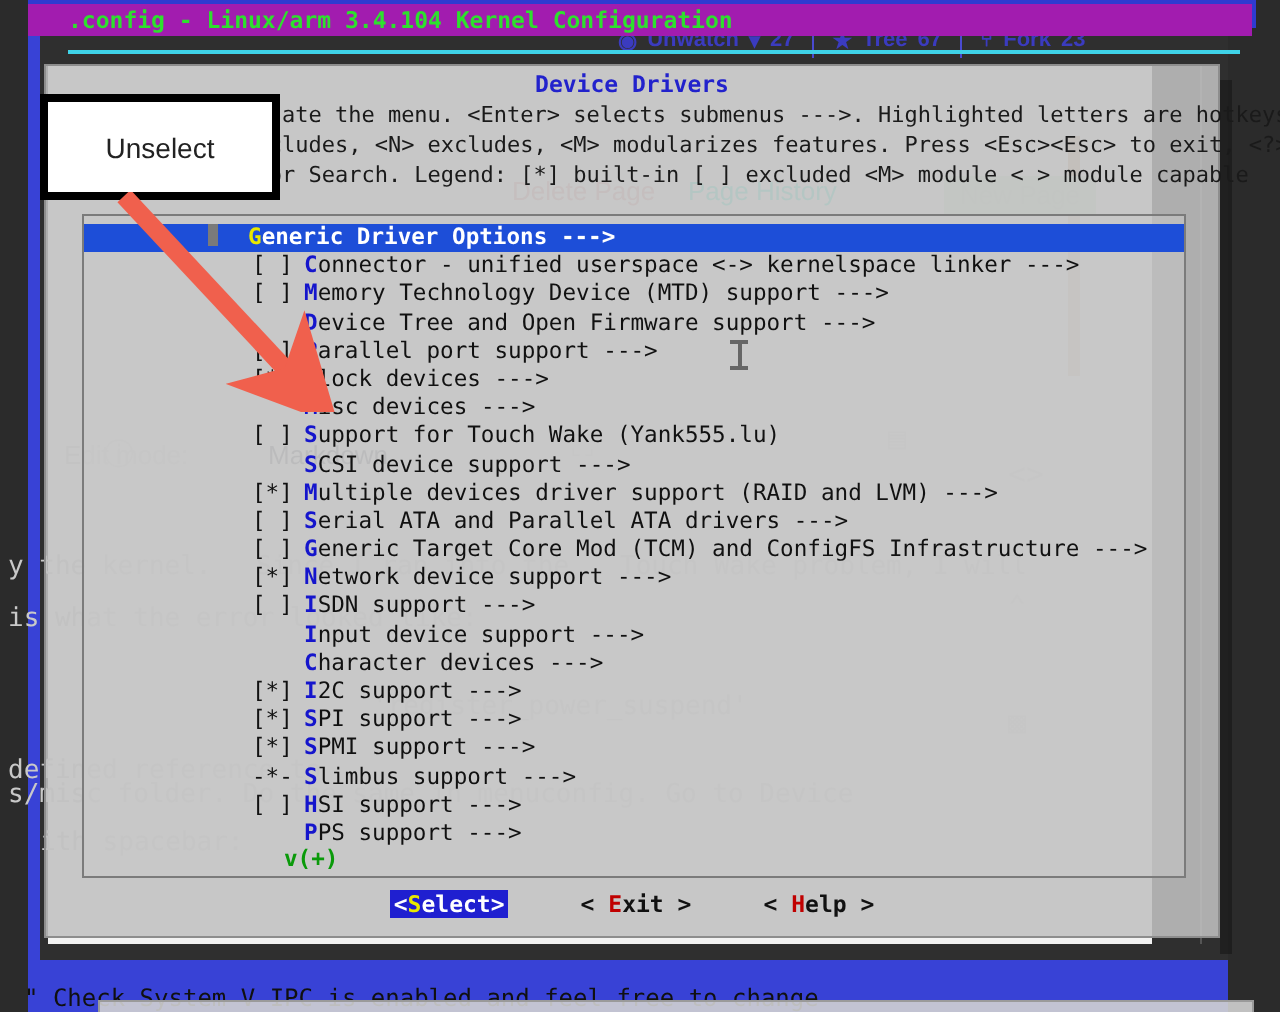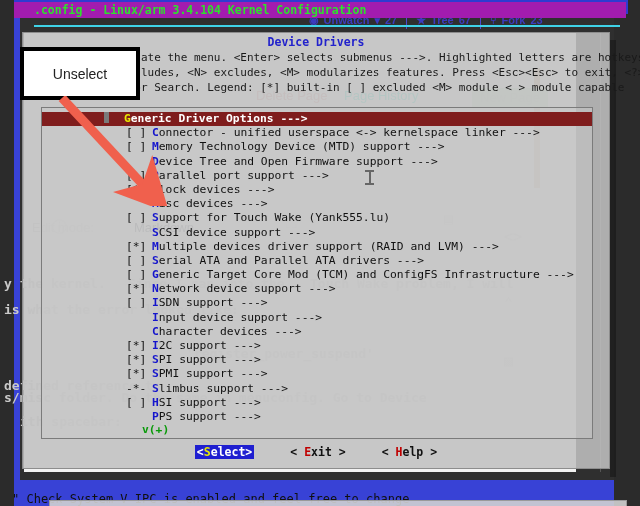--- a/index.html
+++ b/index.html
@@ -16,21 +16,21 @@
   #gh-inner{position:absolute;left:20px;top:14px;width:594px;height:466px;background:#2f2f2f;}
   #gh-btnrow{position:absolute;left:300px;top:10px;width:320px;height:20px;
     display:flex;align-items:center;color:#3b3bbf;font-size:11px;
     font-family:"Liberation Sans",sans-serif;font-weight:bold;}
   .ghbtn{display:flex;align-items:center;gap:5px;padding:0 9px;height:18px;
     border-right:1px solid #4a4ad0;white-space:nowrap;}
   .ghbtn .cnt{color:#3b3bbf;}
   #gh-rule{position:absolute;left:34px;top:25px;width:586px;height:2px;background:#3fd3e8;}
   #gh-docarea{position:absolute;left:24px;top:32px;width:552px;height:440px;background:#f2f2f2;}
   .bgtext{position:absolute;color:#c9c9c9;font-size:13px;
-    font-family:"DejaVu Sans Mono","Liberation Mono",monospace;white-space:nowrap;font-weight:bold;}
+    font-family:"DejaVu Sans Mono","Liberation Mono",monospace;white-space:nowrap;}
   .bgwiki{position:absolute;font-family:"Liberation Sans",sans-serif;font-size:13px;font-weight:normal;}
   #bg-scrollbar{position:absolute;right:36px;top:36px;width:6px;height:120px;background:#c08d5a;opacity:.6;}
   .bg-icon{position:absolute;color:#dcdcdc;font-size:15px;}
   #gh-rail{position:absolute;left:600px;top:32px;width:1px;height:440px;background:#555;}
   #bottom-line{position:absolute;left:14px;bottom:0;width:600px;height:14px;background:#3842d6;}
   #bottom-text{position:absolute;left:18px;bottom:-3px;color:#151515;font-size:12px;white-space:nowrap;}
 
   
   #term{position:absolute;left:0;top:0;width:640px;height:496px;}
   #term-title{position:absolute;left:14px;top:2px;width:612px;height:16px;
@@ -51,21 +51,21 @@
   #listbox{position:absolute;left:18px;top:74px;width:552px;height:332px;
     border:1px solid #7b7b7b;box-sizing:border-box;background:rgba(200,200,200,0.55);}
   #listinner{position:absolute;left:0;top:0;right:0;bottom:0;padding:4px 0 0 0;}
 
   .row{position:relative;height:14.2px;line-height:14.2px;font-size:11.3px;white-space:nowrap;
        padding-left:84px;color:#111;}
   .row .mark{display:inline-block;width:26px;color:#111;}
   .row .lbl{color:#111;}
   .row .hk{color:#1515cc;font-weight:bold;}
   .row .arrw{color:#111;}
-  .row.sel{background:#7f1d1d;color:#fff;padding-left:62px;}
+  .row.sel{background:#1d4ed8;color:#fff;padding-left:62px;}
   .row.sel .bar{display:inline-block;width:5px;height:11px;background:#7a7a7a;
     vertical-align:-1px;margin-right:15px;}
   .row.sel .lbl,.row.sel .arrw{color:#fff;font-weight:bold;}
   .row.sel .hk{color:#e8e800;font-weight:bold;}
   #scrollmark{position:absolute;left:100px;bottom:2px;color:#0a9a0a;font-size:11.3px;font-weight:bold;}
 
   
   #btnrow{position:absolute;left:0;top:412px;width:100%;text-align:center;
     font-size:11.5px;font-weight:bold;color:#111;white-space:nowrap;}
   .dbtn{display:inline-block;margin:0 18px;}

